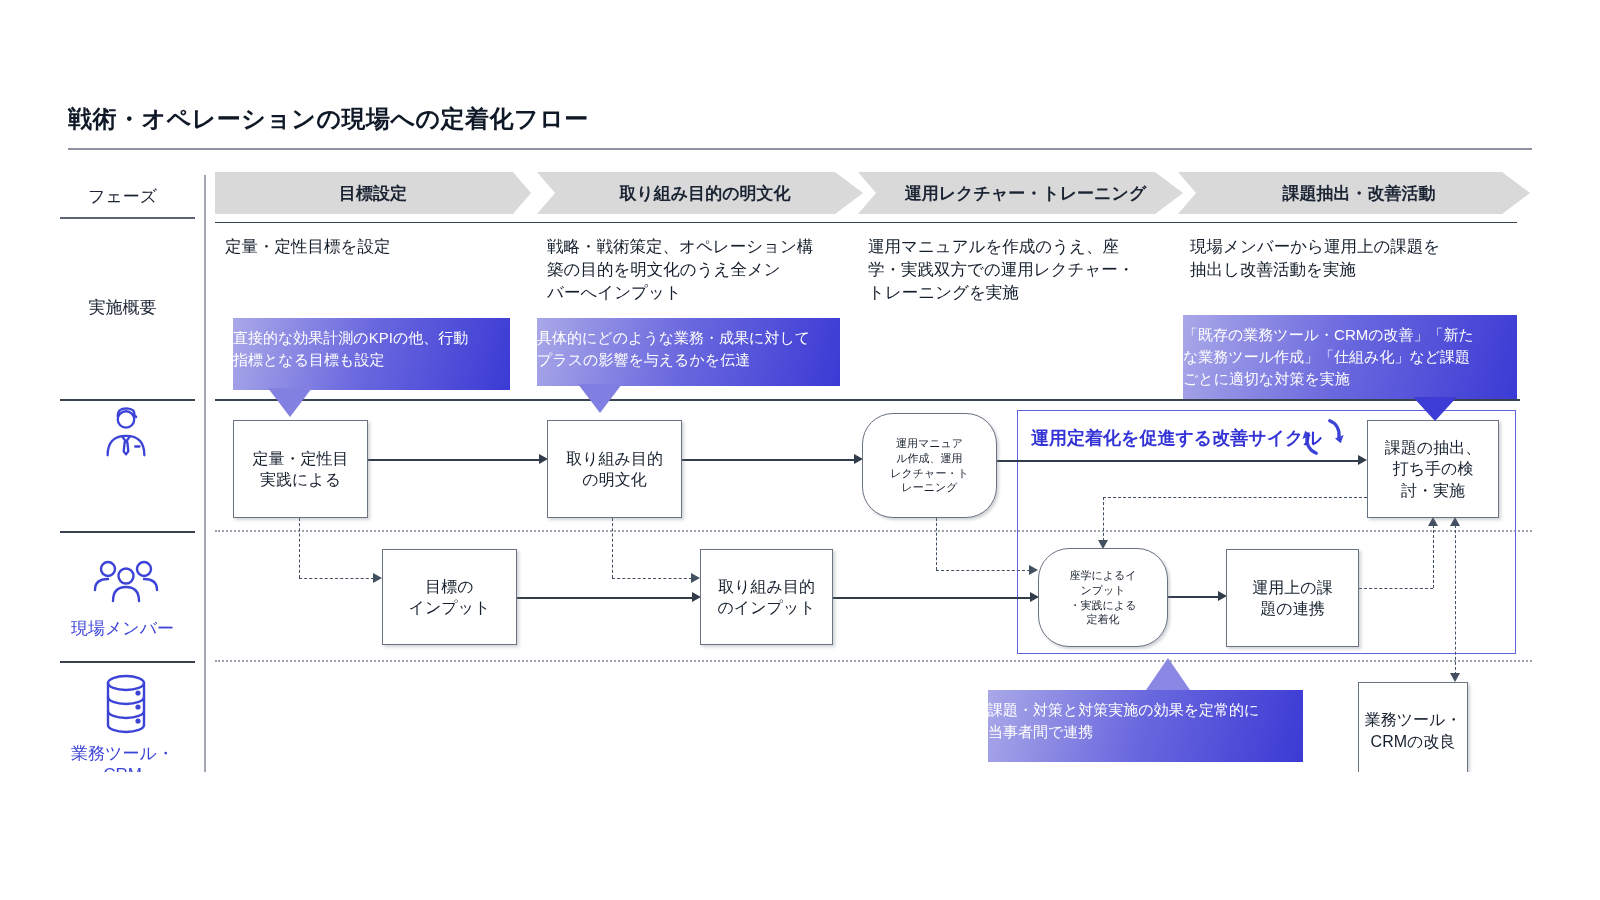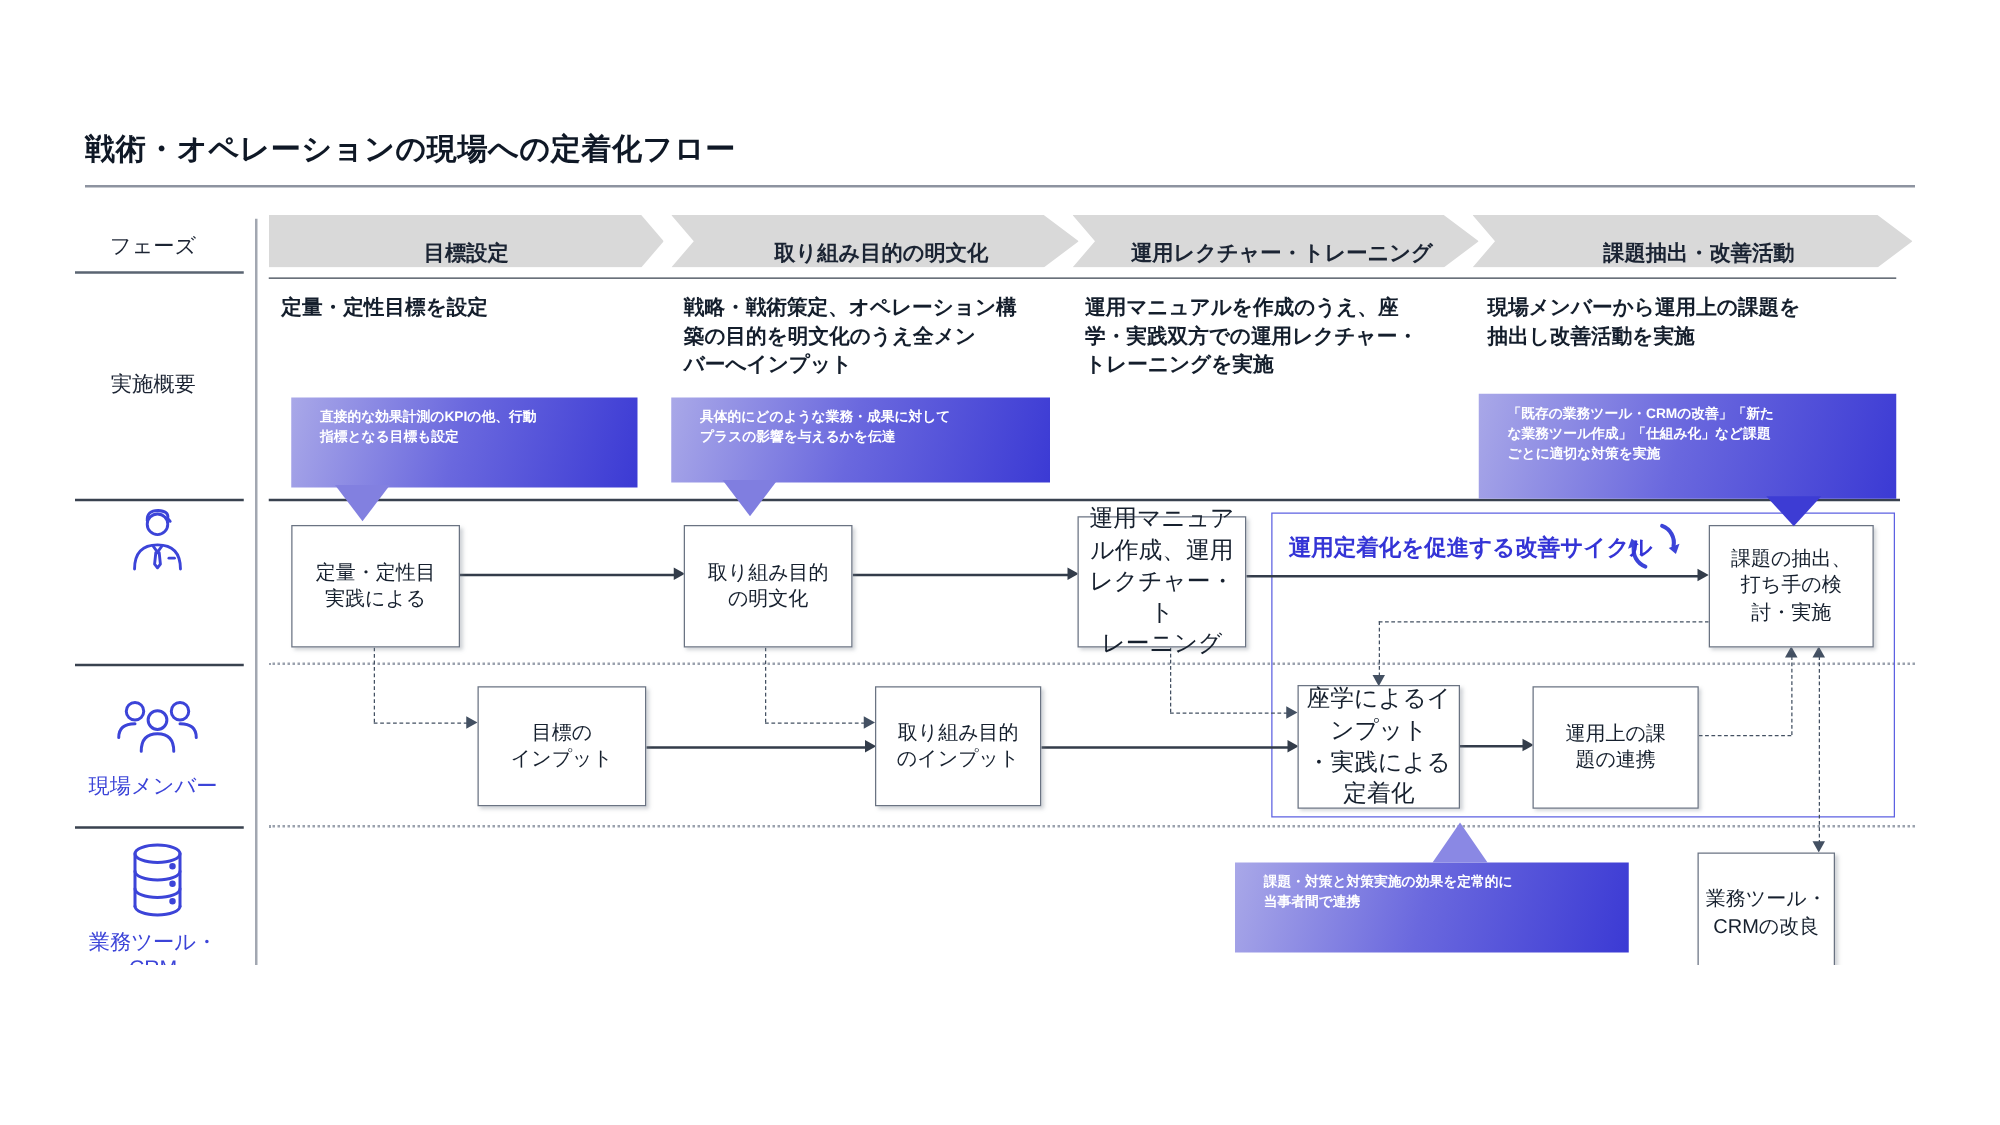--- a/index.html
+++ b/index.html
@@ -8,32 +8,32 @@
   .abs{position:absolute;}
   .title{left:68px;top:103px;font-size:24px;font-weight:bold;color:#0f1826;letter-spacing:.5px;}
   .rule{position:absolute;height:0;}
   .rule.gray{border-top:2.5px solid #8d93a0;}
   .rule.dark{border-top:2px solid #39424f;}
   .rule.dot{border-top:2px dotted #9aa1ad;}
   .vdiv{position:absolute;width:0;border-left:2.5px solid #a2a7b1;}
   .side-label{position:absolute;left:35px;width:175px;text-align:center;font-size:17px;
               color:#1c2433;font-weight:500;white-space:pre-line;line-height:1.25;}
   .side-label.blue{color:#3c44d8;font-weight:500;}
-  .chev{position:absolute;top:172px;height:42px;background:#d9d9d9;display:flex;align-items:flex-end;
+  .chev{position:absolute;top:172px;height:42px;background:#d9d9d9;display:flex;align-items:center;
         justify-content:center;font-weight:bold;font-size:17px;color:#1b2433;z-index:2;}
-  .desc{position:absolute;top:235px;font-size:16.5px;font-weight:700;color:#141e2c;
+  .desc{position:absolute;top:235px;font-size:16.5px;font-weight:400;color:#141e2c;
         line-height:1.38;white-space:pre-line;}
   .callout{position:absolute;background:linear-gradient(105deg,#a9a8e8 0%,#6a68de 48%,#3b3ad4 100%);
-           color:#ffffff;font-size:11px;line-height:1.45;padding:9px 23px;white-space:pre-line;z-index:5;
-           box-sizing:border-box;font-weight:bold;}
+           color:#ffffff;font-size:15px;line-height:1.45;padding:9px 0;white-space:pre-line;z-index:5;
+           box-sizing:border-box;}
   .tri{position:absolute;width:0;height:0;z-index:5;}
   .fbox{position:absolute;background:#ffffff;border:1.6px solid #6a7382;box-shadow:2px 2px 3px rgba(120,128,140,.35);
         display:flex;align-items:center;justify-content:center;text-align:center;font-size:16px;
         color:#16202e;white-space:pre-line;line-height:1.32;z-index:4;box-sizing:border-box;}
-  .fbox.small{font-size:19px;}
+  .fbox.small{font-size:11px;border-radius:31px;}
   .bluerect{position:absolute;border:1.6px solid #5d61e2;z-index:1;}
   .cycle-label{position:absolute;font-size:18px;font-weight:bold;color:#3434d6;z-index:3;}
   .hl{position:absolute;height:0;border-top:2px solid #333c4a;z-index:3;}
   .hdash{position:absolute;height:0;border-top:1.7px dashed #435062;z-index:3;}
   .vdash{position:absolute;width:0;border-left:1.7px dashed #435062;z-index:3;}
   .ah-r{position:absolute;width:0;height:0;border-top:5.5px solid transparent;
         border-bottom:5.5px solid transparent;border-left:9px solid #333c4a;z-index:3;}
   .ah-u{position:absolute;width:0;height:0;border-left:5.5px solid transparent;
         border-right:5.5px solid transparent;border-bottom:9px solid #435062;z-index:3;}
   .ah-d{position:absolute;width:0;height:0;border-left:5.5px solid transparent;

